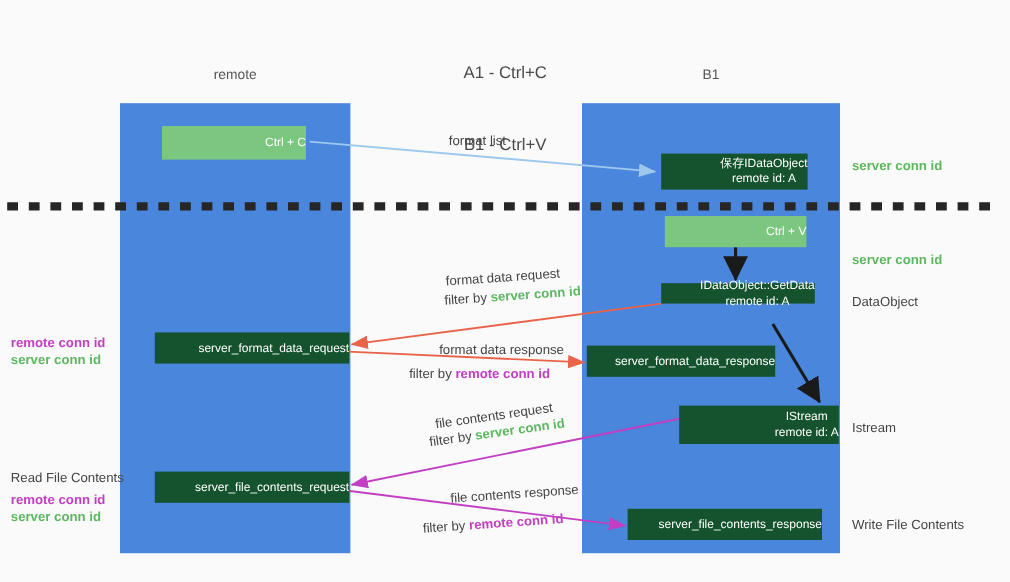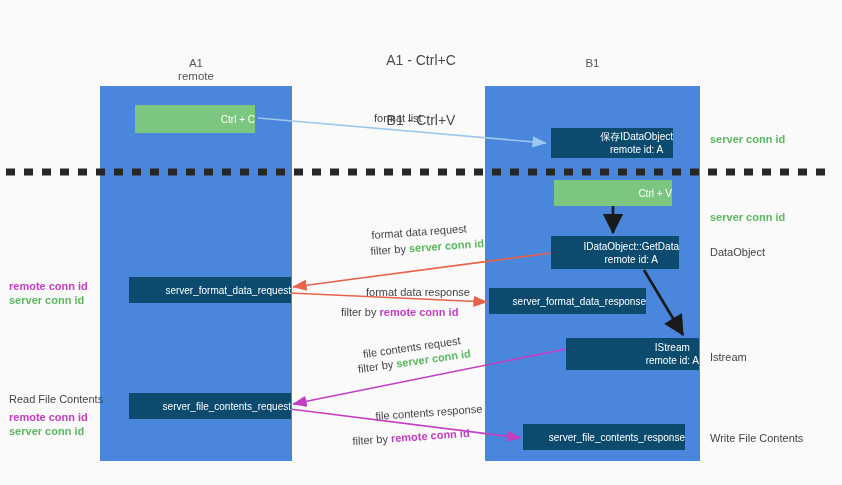--- a/index.html
+++ b/index.html
@@ -55,21 +55,21 @@
     display: flex;
     align-items: center;
     justify-content: flex-end;
     text-align: center;
     color: #ffffff;
     font-size: 10px;
     line-height: 13px;
     white-space: pre;
   }
   .box.green  { background: #7cc77f; }
-  .box.orange { background: #0c4a6e; }
+  .box.orange { background: #14532d; }
   
   .anno {
     position: absolute;
     font-size: 11px;
     line-height: 14px;
     white-space: pre;
   }
   .anno.green  { color: #5cb85f; font-weight: bold; }
   .anno.purple { color: #c23ec2; font-weight: bold; }
   .anno.dark   { color: #444444; }
@@ -99,21 +99,20 @@
 
   <div class="title">
     <div>A1 - Ctrl+C</div>
     <div>B1 - Ctrl+V</div>
   </div>
 
   <div class="lane" style="left:100px; top:86px; width:192px; height:375px;"></div>
   <div class="lane" style="left:485px; top:86px; width:215px; height:375px;"></div>
 
   <div class="lane-head" style="left:100px; top:57px; width:192px;">
-    <span class="lane-name">A1</span>
     <span class="lane-sub">remote</span>
   </div>
   <div class="lane-head" style="left:485px; top:57px; width:215px;">
     <span class="lane-name">B1</span>
   </div>
 
   <svg class="dashline" width="842" height="8" viewBox="0 0 842 8" style="position:absolute; left:0; top:168px;">
     <line x1="6" y1="4" x2="832" y2="4" stroke="#262626" stroke-width="7" stroke-dasharray="9 9" stroke-linecap="butt"></line>
   </svg>
 
@@ -154,21 +153,21 @@
 
   <div class="box orange" style="left:551px; top:128px; width:122px; height:30px;">
     <span>保存IDataObject
 remote id: A</span>
   </div>
 
   <div class="box green" style="left:554px; top:180px; width:118px; height:26px;">
     <span>Ctrl + V</span>
   </div>
 
-  <div class="box orange" style="left:551px; top:236px; width:128px; height:33px;padding-left:32px;">
+  <div class="box orange" style="left:551px; top:236px; width:128px; height:17px;padding-left:32px;">
     <span>IDataObject::GetData
 remote id: A</span>
   </div>
 
   <div class="box orange" style="left:129px; top:277px; width:162px; height:26px;">
     <span>server_format_data_request</span>
   </div>
 
   <div class="box orange" style="left:489px; top:288px; width:157px; height:26px;">
     <span>server_format_data_response</span>

